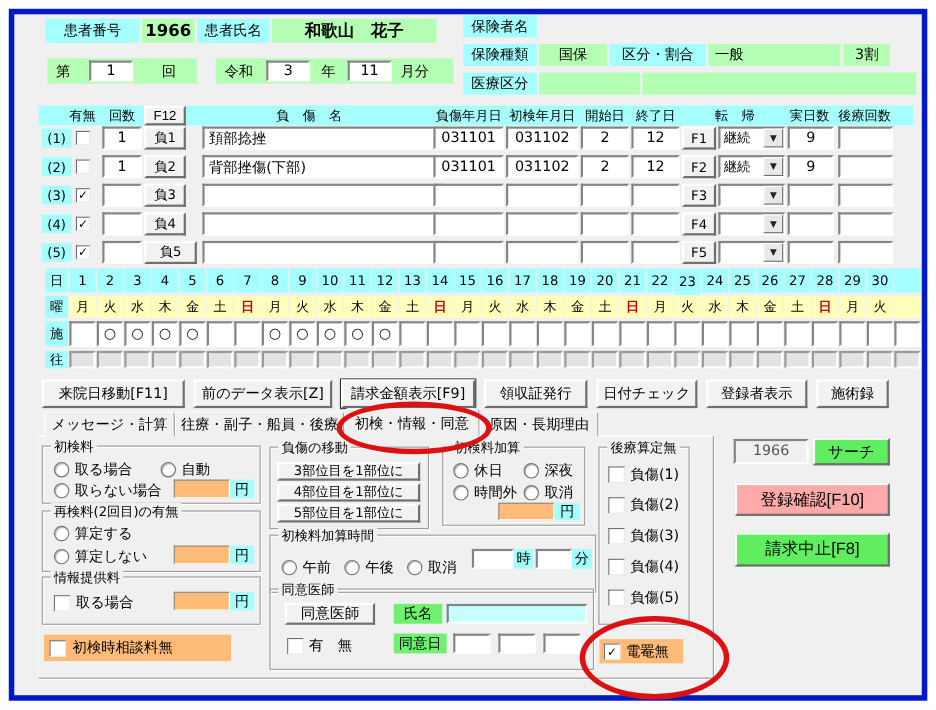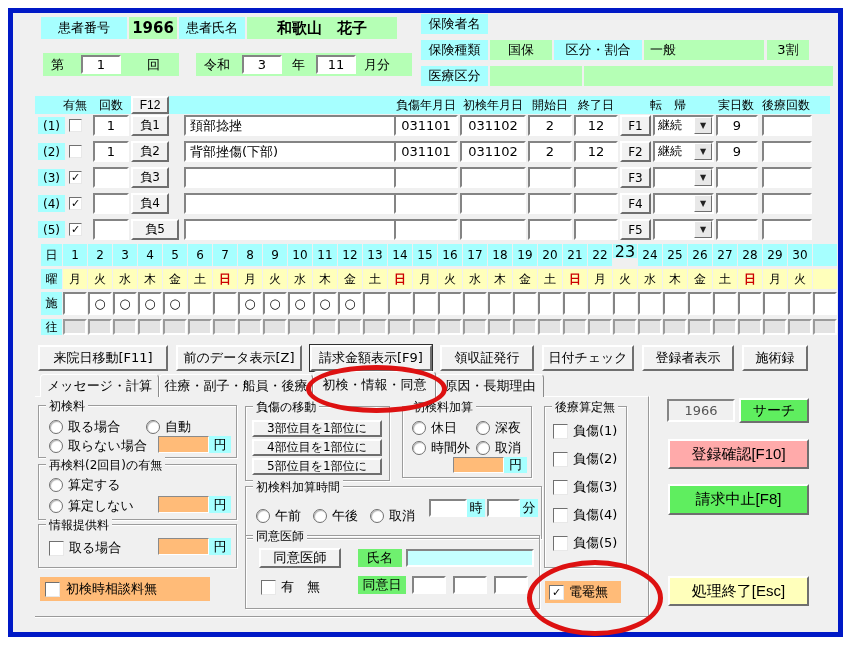--- a/index.html
+++ b/index.html
@@ -71,20 +71,21 @@
   <div class="abs green lbl" style="left:767px;top:40px;width:42px;height:20px;">3割</div>
 
   <div class="abs cyan lbl" style="left:421px;top:66px;width:67px;height:20px;">医療区分</div>
   <div class="abs green" style="left:490px;top:66px;width:92px;height:20px;"></div>
   <div class="abs green" style="left:584px;top:66px;width:249px;height:20px;"></div>
 
   <div class="abs cyan" style="left:35px;top:96px;width:795px;height:18px;"></div>
   <div class="abs lbl" style="left:55px;top:96px;width:40px;height:18px;font-size:12px;">有無</div>
   <div class="abs lbl" style="left:93px;top:96px;width:36px;height:18px;font-size:12px;">回数</div>
   <button class="abs btn" style="left:131px;top:96px;width:38px;height:18px;font-size:12px;">F12</button>
+  <div class="abs lbl" style="left:171px;top:96px;width:220px;height:18px;font-size:12px;">負　傷　名</div>
   <div class="abs lbl" style="left:392px;top:96px;width:68px;height:18px;font-size:12px;">負傷年月日</div>
   <div class="abs lbl" style="left:458px;top:96px;width:70px;height:18px;font-size:12px;">初検年月日</div>
   <div class="abs lbl" style="left:528px;top:96px;width:44px;height:18px;font-size:12px;">開始日</div>
   <div class="abs lbl" style="left:574px;top:96px;width:44px;height:18px;font-size:12px;">終了日</div>
   <div class="abs lbl" style="left:620px;top:96px;width:96px;height:18px;font-size:12px;">転　帰</div>
   <div class="abs lbl" style="left:714px;top:96px;width:44px;height:18px;font-size:12px;">実日数</div>
   <div class="abs lbl" style="left:758px;top:96px;width:56px;height:18px;font-size:12px;">後療回数</div>
 
   <div id="injury-rows">
       <div class="abs" style="left: 0px; top: 114px; width: 851px; height: 23px;">
@@ -265,21 +266,21 @@
       <div class="abs fld" style="left: 538px; top: 292px; width: 24px; height: 23px; font-size: 13px;"></div>
       <div class="abs graycell" style="left: 538px; top: 319px; width: 24px; height: 16px;"></div>
       <div class="abs cyan lbl" style="left: 563px; top: 244px; width: 24px; height: 22px; font-size: 12px;">21</div>
       <div class="abs paleyellow lbl sunday" style="left: 563px; top: 269px; width: 24px; height: 20px; font-size: 12px;">日</div>
       <div class="abs fld" style="left: 563px; top: 292px; width: 24px; height: 23px; font-size: 13px;"></div>
       <div class="abs graycell" style="left: 563px; top: 319px; width: 24px; height: 16px;"></div>
       <div class="abs cyan lbl" style="left: 588px; top: 244px; width: 24px; height: 22px; font-size: 12px;">22</div>
       <div class="abs paleyellow lbl" style="left: 588px; top: 269px; width: 24px; height: 20px; font-size: 12px;">月</div>
       <div class="abs fld" style="left: 588px; top: 292px; width: 24px; height: 23px; font-size: 13px;"></div>
       <div class="abs graycell" style="left: 588px; top: 319px; width: 24px; height: 16px;"></div>
-      <div class="abs cyan lbl" style="left: 613px; top: 244px; width: 24px; height: 14px; font-size: 16px;">23</div>
+      <div class="abs cyan lbl" style="left: 613px; top: 244px; width: 24px; height: 24px; font-size: 12px;">23</div>
       <div class="abs paleyellow lbl" style="left: 613px; top: 269px; width: 24px; height: 20px; font-size: 12px;">火</div>
       <div class="abs fld" style="left: 613px; top: 292px; width: 24px; height: 23px; font-size: 13px;"></div>
       <div class="abs graycell" style="left: 613px; top: 319px; width: 24px; height: 16px;"></div>
       <div class="abs cyan lbl" style="left: 638px; top: 244px; width: 24px; height: 22px; font-size: 12px;">24</div>
       <div class="abs paleyellow lbl" style="left: 638px; top: 269px; width: 24px; height: 20px; font-size: 12px;">水</div>
       <div class="abs fld" style="left: 638px; top: 292px; width: 24px; height: 23px; font-size: 13px;"></div>
       <div class="abs graycell" style="left: 638px; top: 319px; width: 24px; height: 16px;"></div>
       <div class="abs cyan lbl" style="left: 663px; top: 244px; width: 24px; height: 22px; font-size: 12px;">25</div>
       <div class="abs paleyellow lbl" style="left: 663px; top: 269px; width: 24px; height: 20px; font-size: 12px;">木</div>
       <div class="abs fld" style="left: 663px; top: 292px; width: 24px; height: 23px; font-size: 13px;"></div>
@@ -469,17 +470,16 @@
 
   <div class="abs" style="left:545px;top:581px;width:76px;height:22px;background:#ffbb78;display:flex;align-items:center;gap:5px;padding-left:4px;">
     <span class="cb" id="denan-cb">✓</span>
     <span>電罨無</span>
   </div>
 
   <div class="abs lbl" style="left:667px;top:399px;width:68px;height:23px;background:#f0f0f0;border:2px solid;border-color:#848484 #fff #fff #848484;color:#555;">1966</div>
   <button class="abs btn" style="left:739px;top:398px;width:70px;height:25px;background:#5fee5f;font-size:14px;">サーチ</button>
   <button class="abs btn" style="left:668px;top:439px;width:141px;height:30px;background:#ffaaaa;font-size:15px;">登録確認[F10]</button>
   <button class="abs btn" style="left:668px;top:484px;width:141px;height:31px;background:#5fee5f;font-size:15px;">請求中止[F8]</button>
-  <button class="abs btn" style="left:668px;top:576px;width:141px;height:30px;background:#ffffbb;font-size:15px;">処理終了[Esc]</button>
 
   <div class="annot" style="left:306px;top:365px;width:131px;height:38px;"></div>
   <div class="annot" style="left:527px;top:560px;width:126px;height:66px;"></div>
 </div>
 
 </body></html>

